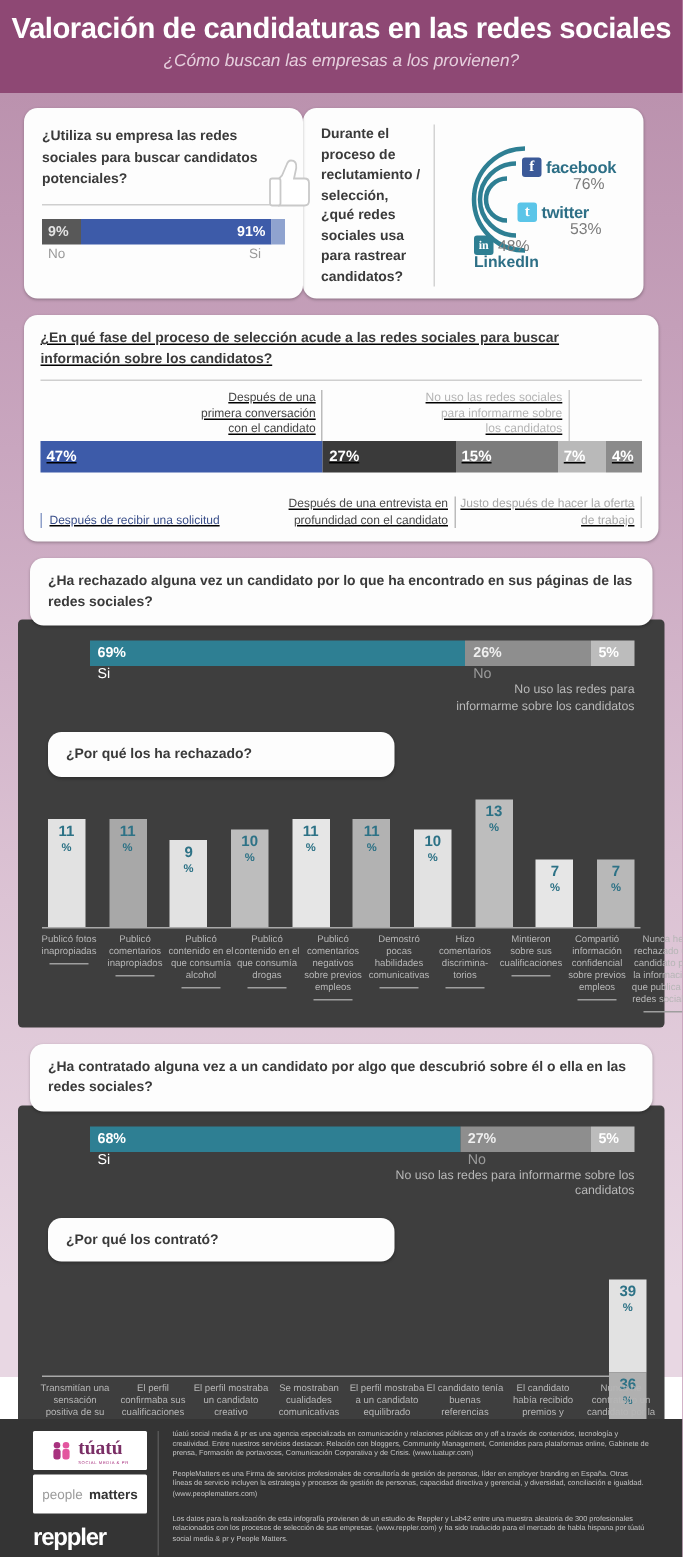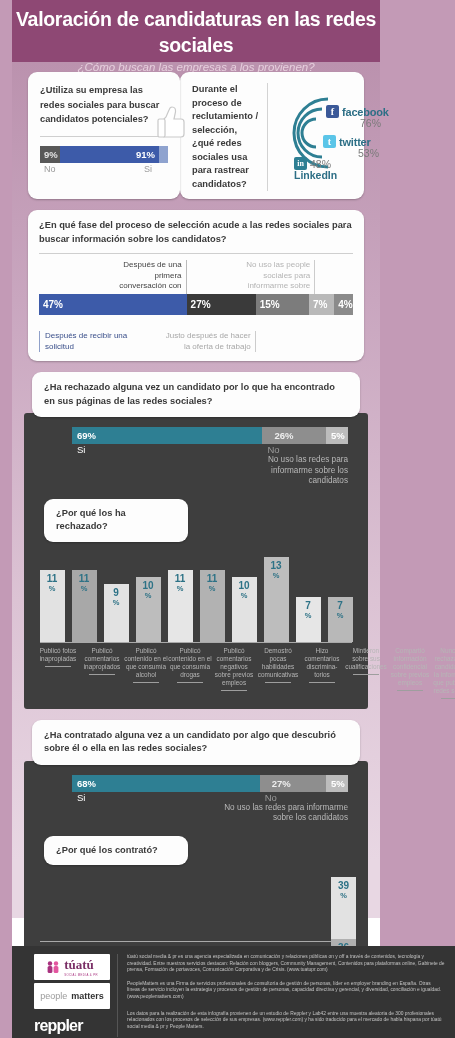--- a/index.html
+++ b/index.html
@@ -3,23 +3,22 @@
 <meta charset="utf-8">
 <style>
   html,body{margin:0;padding:0;}
   body{
     width:455px;height:1038px;
     background:#c39ab6;
     font-family:"Liberation Sans", sans-serif;
     overflow:hidden;
     position:relative;
   }
-  .page{position:relative;width:368px;height:1038px;
+  .page{position:relative;width:455px;height:1038px;
     background:linear-gradient(180deg,#8e4874 0%,#8e4874 62px,#bb92ae 62px,#c9a6bf 300px,#dcc3d4 600px,#e8d7e3 860px,#e8d7e3 918px,#ffffff 918px,#ffffff 1038px);
-    margin-left:12px;
   }
 
   
   .hdr{height:62px;background:#8e4874;text-align:center;padding-top:6px;box-sizing:border-box;}
   .hdr h1{margin:0;font-size:19.5px;color:#fff;font-weight:bold;letter-spacing:-.3px;line-height:26px;}
   .hdr h2{margin:0;font-size:11.5px;color:#e6cfdd;font-style:italic;font-weight:normal;line-height:18px;}
 
   
   .card{background:#fdfdfd;border-radius:9px;box-shadow:0 1px 2px rgba(0,0,0,.25);}
 
@@ -46,37 +45,37 @@
   .netrow .nm{font-size:11px;font-weight:bold;color:#2d6f86;letter-spacing:-.2px;}
   .pct{font-size:10.5px;color:#7b7b7b;}
   .fb{left:58px;top:22px;}
   .fbp{position:absolute;left:92px;top:34px;}
   .tw{left:55px;top:52px;}
   .twp{position:absolute;left:90px;top:64px;}
   .li{left:26px;top:74px;}
   .lin{position:absolute;left:26px;top:86px;font-size:10.5px;font-weight:bold;color:#2d6f86;}
 
   
-  .row2{margin:11px 16px 0 16px;padding:9px 11px 9px 11px;}
+  .row2{margin:11px 16px 0 16px;padding:9px 11px 9px 11px;text-decoration:underline;}
   .row2 .q{font-size:9.3px;color:#3a3a3a;line-height:13.5px;font-weight:bold;}
   .row2 hr{border:none;border-top:1px solid #cfcfcf;margin:7px 0 6px 0;}
   .toplbls{display:flex;font-size:8px;line-height:10.5px;height:34px;}
   .toplbls div{text-align:right;padding-right:4px;box-sizing:border-box;}
   .stack{display:flex;height:21px;font-size:10px;font-weight:bold;color:#fff;}
   .stack span{display:flex;align-items:center;padding-left:4px;box-sizing:border-box;}
   .botlbls{display:flex;font-size:8px;line-height:10.5px;padding-top:3px;height:34px;align-items:flex-end;}
 
   
   .dark{background:#3e3e3e;border-radius:3px;margin:0 12px;position:relative;}
   .qbubble{background:#fdfdfd;border-radius:9px;box-shadow:0 1px 2px rgba(0,0,0,.25);
     font-size:9.3px;color:#3a3a3a;line-height:13.5px;font-weight:bold;position:relative;z-index:3;}
 
   .bar3{display:flex;height:17px;font-size:9.5px;font-weight:bold;}
   .bar3 .s1{background:#2e7f93;color:#fff;display:flex;align-items:center;padding-left:5px;box-sizing:border-box;}
-  .bar3 .s2{background:#8e8e8e;color:#efefef;display:flex;align-items:center;padding-left:12px;box-sizing:border-box;}
+  .bar3 .s2{background:#8e8e8e;color:#efefef;display:flex;align-items:center;padding-left:5px;box-sizing:border-box;}
   .bar3 .s3{background:#bcbcbc;color:#fff;display:flex;align-items:center;padding-left:5px;box-sizing:border-box;}
   .bar3lbl{display:flex;font-size:9.5px;}
   .bar3lbl .l1{color:#fff;padding-left:5px;box-sizing:border-box;}
   .bar3lbl .l2{color:#9a9a9a;padding-left:5px;box-sizing:border-box;}
 
   
   .cols{display:flex;align-items:flex-end;}
   .col{flex:1;display:flex;flex-direction:column;align-items:center;}
   .colbar{width:25px;display:flex;flex-direction:column;align-items:center;justify-content:flex-start;padding-top:4px;box-sizing:border-box;
     font-size:10px;font-weight:bold;color:#2d7286;line-height:10px;}
@@ -161,34 +160,35 @@
     <hr>
     <div class="toplbls">
       <div style="width:47%;color:#444;"></div>
       <div style="width:0;"></div>
       <div style="width:0;"></div>
     </div>
     <div style="display:flex;font-size:8px;line-height:10.5px;height:34px;margin-top:-34px;">
       <div style="width:25%;"></div>
       <div style="width:22%;text-align:right;padding-right:4px;border-right:1px solid #bbb;color:#444;box-sizing:border-box;">Después de una primera conversación con el candidato</div>
       <div style="width:17%;"></div>
-      <div style="width:24%;text-align:right;padding-right:4px;border-right:1px solid #ccc;color:#b4b4b4;box-sizing:border-box;">No uso las people sociales para informarme sobre los candidatos</div>
+      <div style="width:24%;text-align:right;padding-right:4px;border-right:1px solid #ccc;color:#b4b4b4;box-sizing:border-box;">No uso las redes sociales para informarme sobre los candidatos</div>
       <div style="width:12%;"></div>
     </div>
 
     <div class="stack">
       <span style="width:47%;background:#3d5ba9;">47%</span>
       <span style="width:22%;background:#3a3a3a;">27%</span>
       <span style="width:17%;background:#7c7c7c;">15%</span>
       <span style="width:8%;background:#b9b9b9;">7%</span>
       <span style="width:6%;background:#8b8b8b;">4%</span>
     </div>
 
     <div class="botlbls">
       <div style="width:38%;color:#3a4f8a;padding-left:5px;border-left:1px solid #8fa0c9;box-sizing:border-box;">Después de recibir una solicitud</div>
+      <div style="width:31%;color:#4a4a4a;text-align:right;padding-right:4px;border-right:1px solid #bbb;box-sizing:border-box;">Después de una entrevista en profundidad con el candidato</div>
       <div style="width:31%;color:#a8a8a8;text-align:right;padding-right:4px;border-right:1px solid #ccc;box-sizing:border-box;">Justo después de hacer la oferta de trabajo</div>
     </div>
   </div>
 
   <div style="position:relative;margin-top:11px;">
     <div class="qbubble" style="margin:0 20px;padding:9px 12px;">¿Ha rechazado alguna vez un candidato por lo que ha encontrado en sus páginas de las redes sociales?</div>
     <div class="dark" style="margin-top:-4px;padding:14px 0 10px 0;">
 
       <div style="margin:0 20px 0 48px;">
         <div class="bar3">

